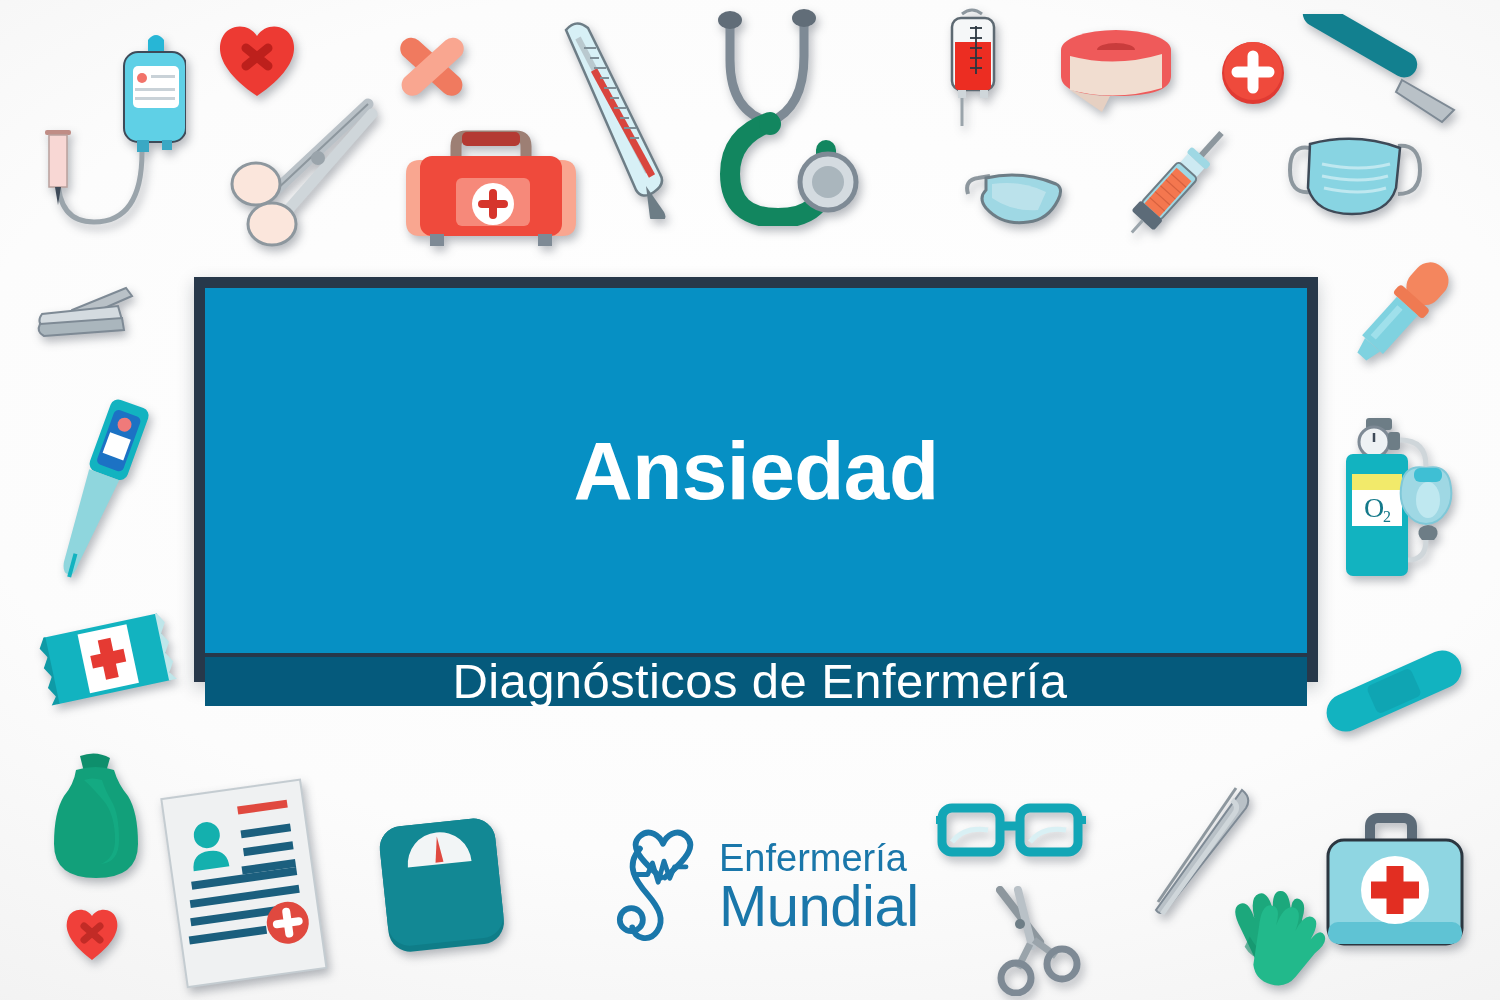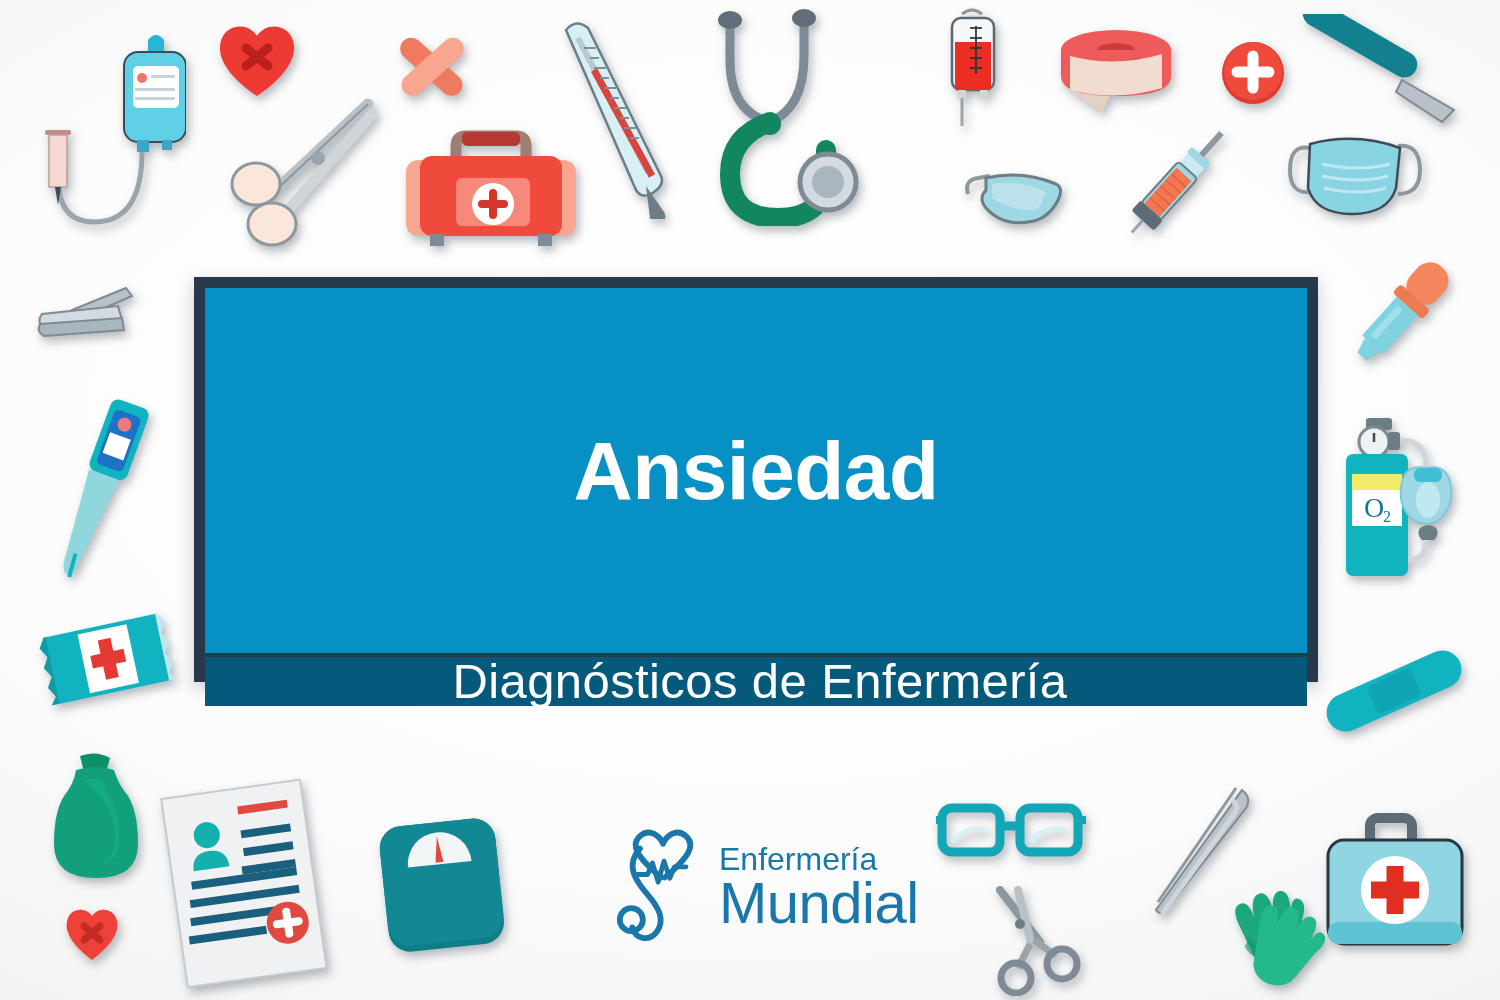--- a/index.html
+++ b/index.html
@@ -97,21 +97,21 @@
   }
   .brand-mark { flex: 0 0 96px; height: 120px; }
   .brand-words {
     display: flex;
     flex-direction: column;
     justify-content: center;
     line-height: 0.94;
     color: #1a77aa;
   }
   .brand-line1 {
-    font-size: 32px;
+    font-size: 38px;
     font-weight: normal;
     letter-spacing: 0px;
   }
   .brand-line2 {
     font-size: 58px;
     font-weight: normal;
     letter-spacing: -0.5px;
     margin-top: 2px;
   }
 </style>

